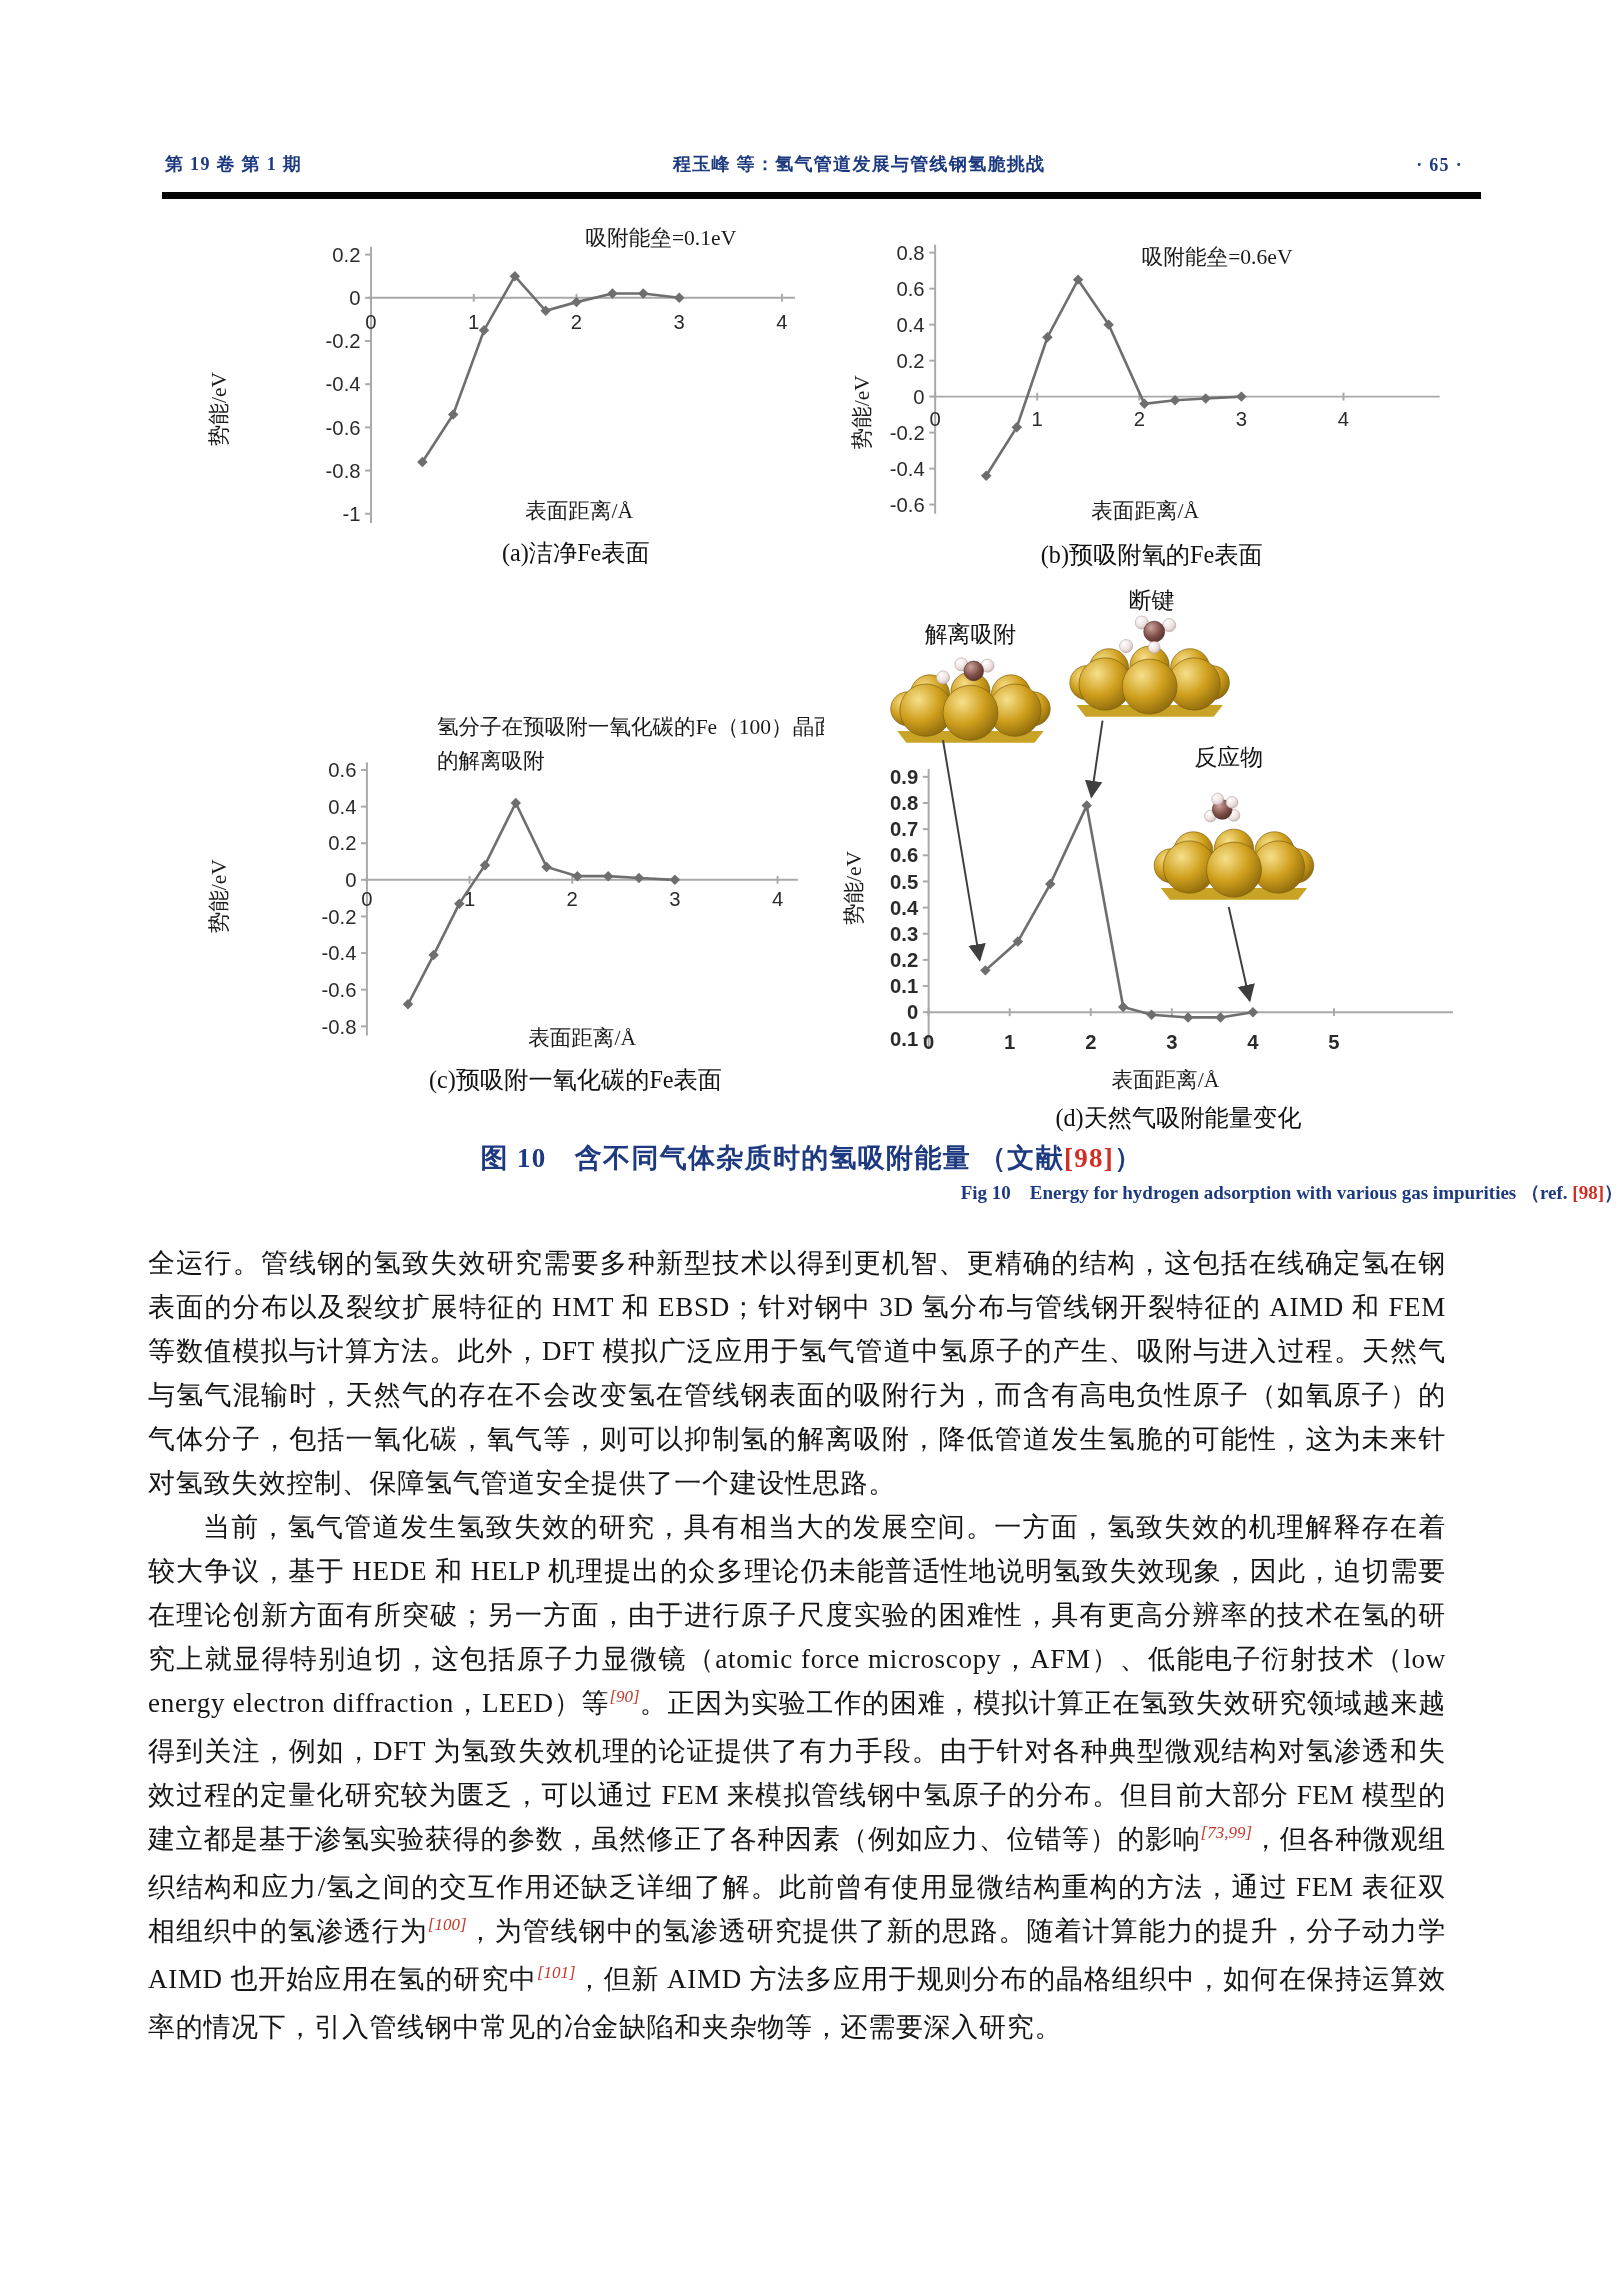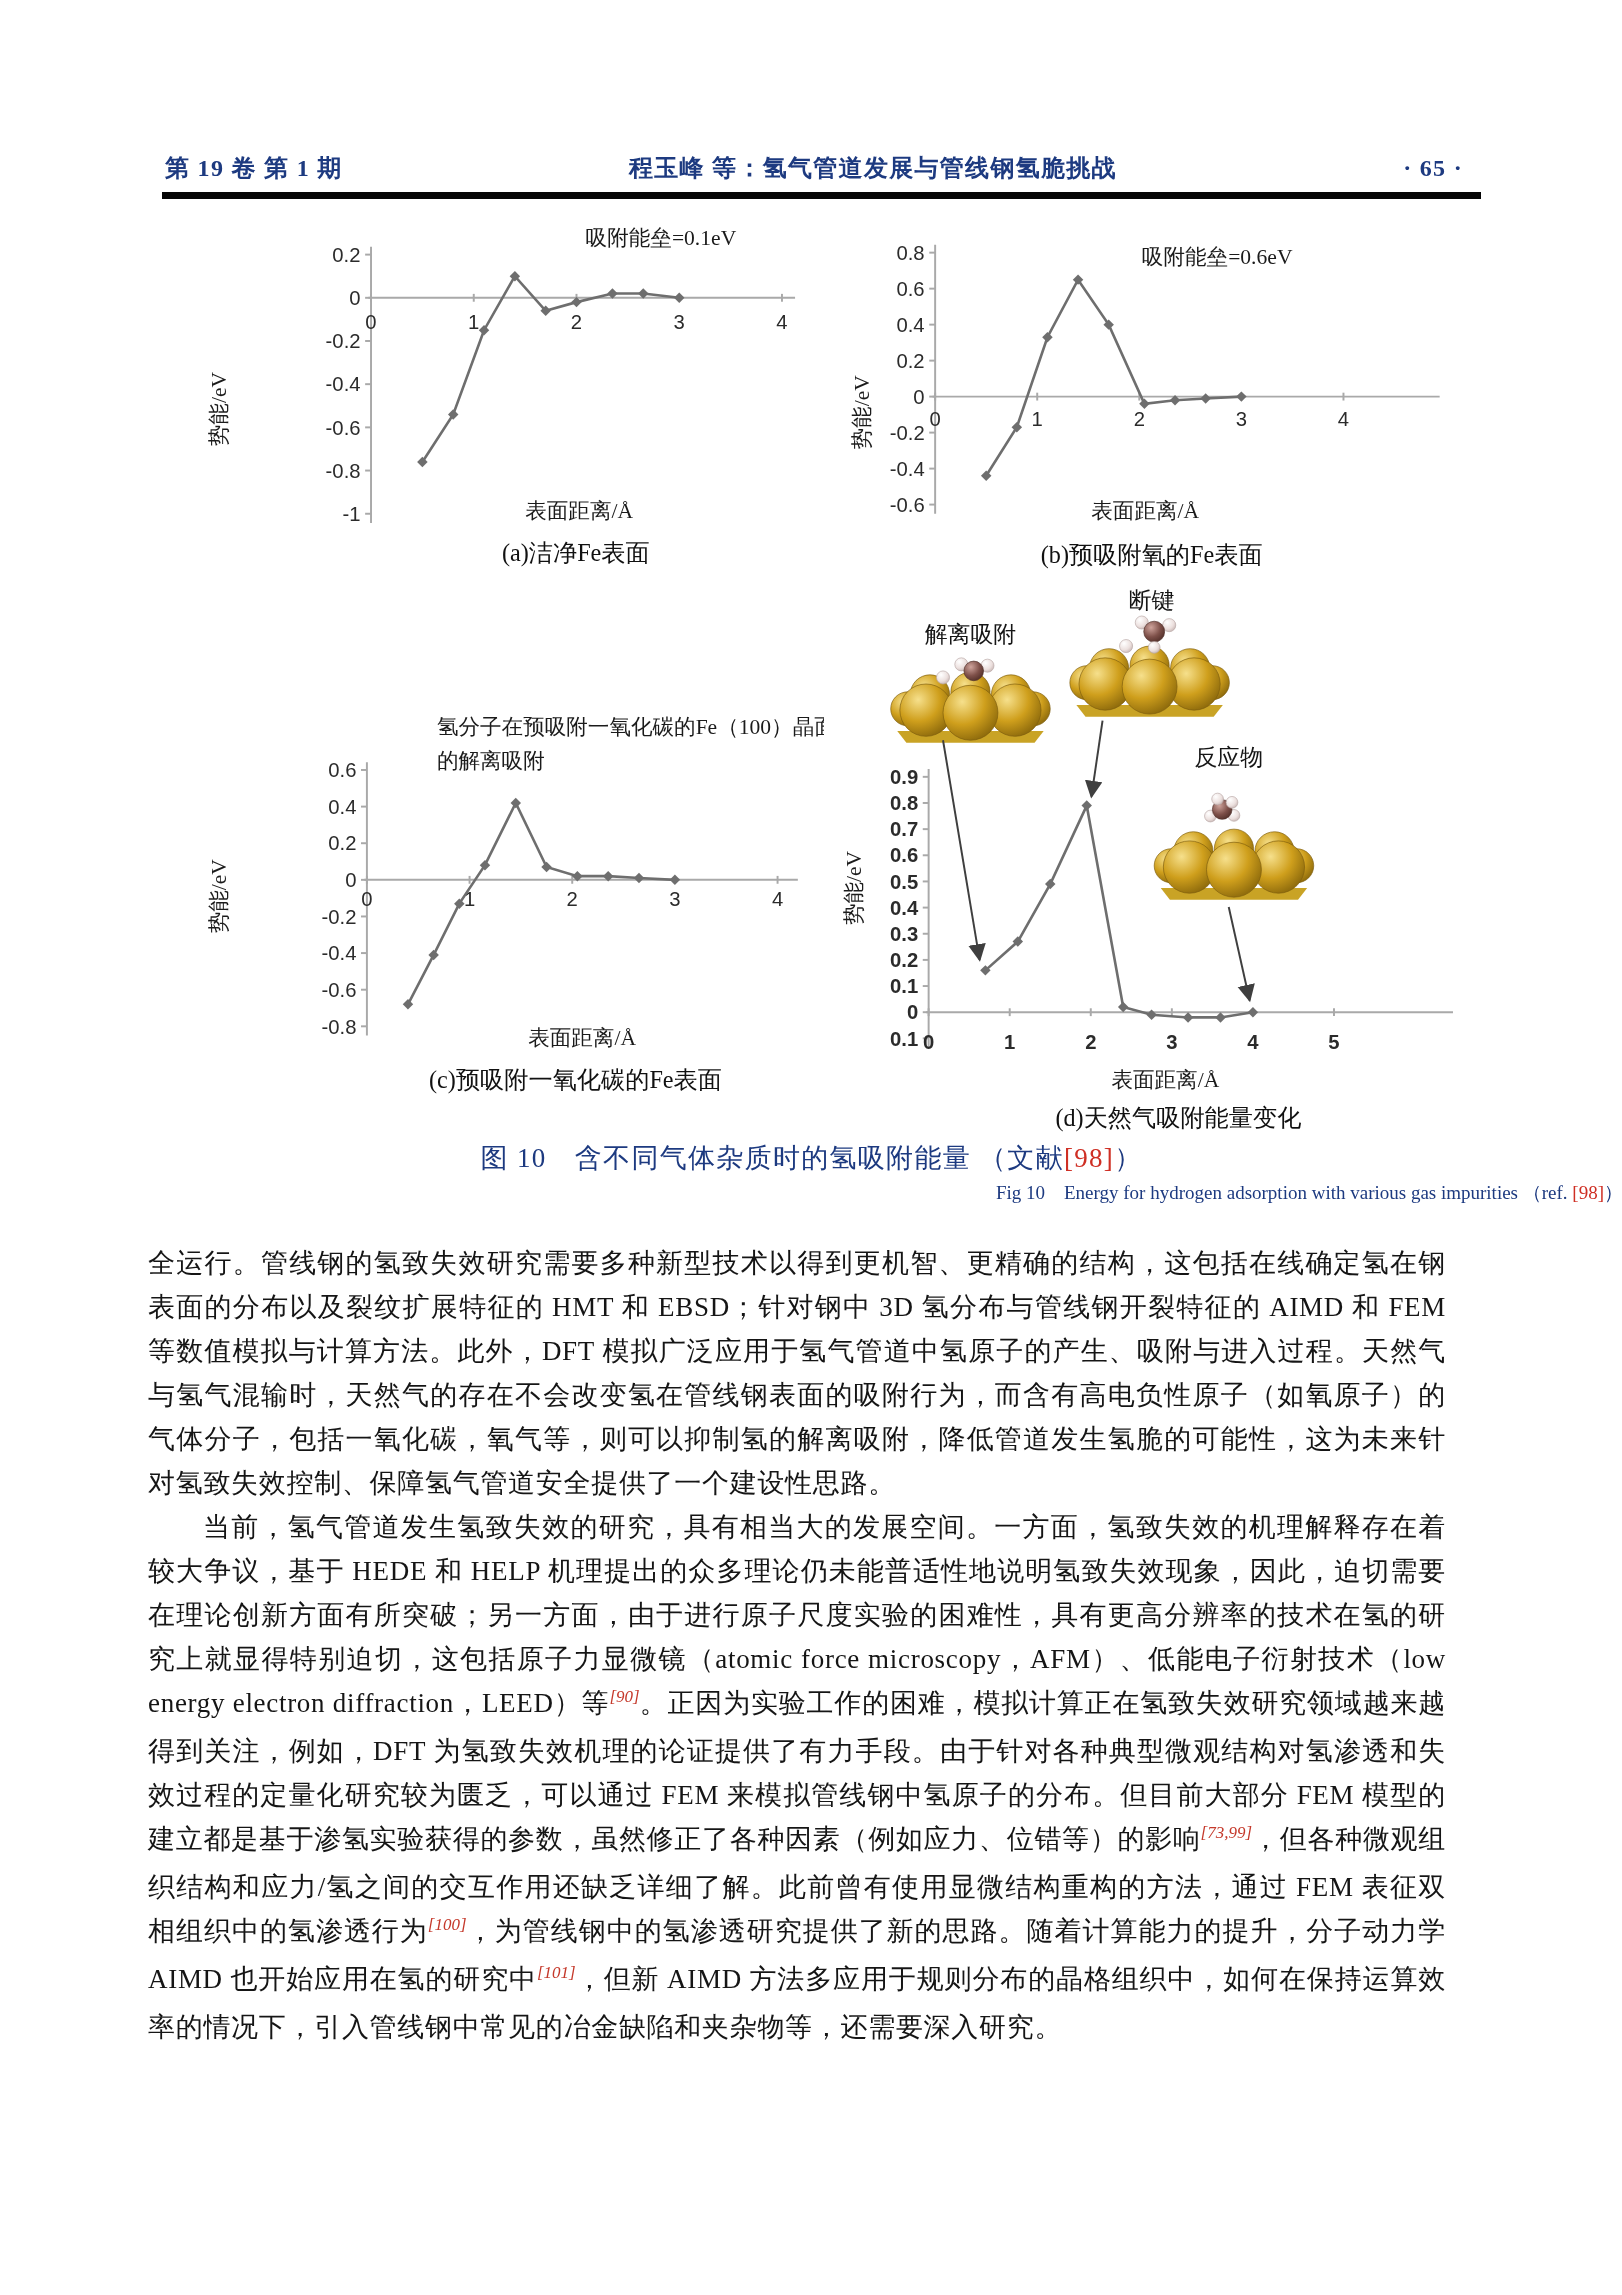--- a/index.html
+++ b/index.html
@@ -1,29 +1,29 @@
 <!DOCTYPE html>
 <html style="font-size:10.5px"><head>
 <meta charset="utf-8">
 <style>
   html,body{margin:0;padding:0;background:#e8e8e8;}
   .page{position:relative;width:1623px;height:2295px;background:#ffffff;overflow:hidden;
         font-family:"Liberation Serif","DejaVu Serif",serif;}
   
   .hdr{position:absolute;left:165px;top:152px;width:1298px;display:flex;justify-content:space-between;
-       align-items:center;color:#1d3a80;font-size:24px;font-weight:bold;letter-spacing:1.3px;white-space:nowrap;}
+       align-items:flex-end;color:#1d3a80;font-size:18px;font-weight:bold;letter-spacing:1.3px;white-space:nowrap;}
   .hdr-rule{position:absolute;left:162px;top:192px;width:1319px;height:6.5px;background:#050505;}
   
   .chart{position:absolute;}
   #chart-a{left:157px;top:216px;width:661px;height:373px;}
   #chart-b{left:831px;top:216px;width:720px;height:373px;}
   #chart-c{left:157px;top:700px;width:667px;height:412px;}
   #chart-d{left:838px;top:582px;width:720px;height:559px;}
   
-  .figcap{position:absolute;left:0;width:1623px;text-align:center;color:#1d3a80;font-weight:normal;white-space:nowrap;}
+  .figcap{position:absolute;left:0;width:1623px;text-align:center;color:#1d3a80;font-weight:bold;white-space:nowrap;}
   #figcap-zh{top:1140px;font-size:27px;letter-spacing:1.3px;}
   #figcap-en{top:1180px;font-size:19px;letter-spacing:0;text-align:right;}
   .figcap .ref{color:#cf2f24;}
   
   .bodytext{position:absolute;left:148px;top:1241px;width:1298px;font-size:27px;line-height:44px;
             color:#151515;text-align:justify;letter-spacing:0.7px;}
   .bodytext p{margin:0;padding:0;}
   .bodytext p.indent{text-indent:55px;}
   .bodytext .ref{color:#c5392b;font-size:17px;position:relative;top:-9.8px;letter-spacing:0;font-style:italic;}
   

